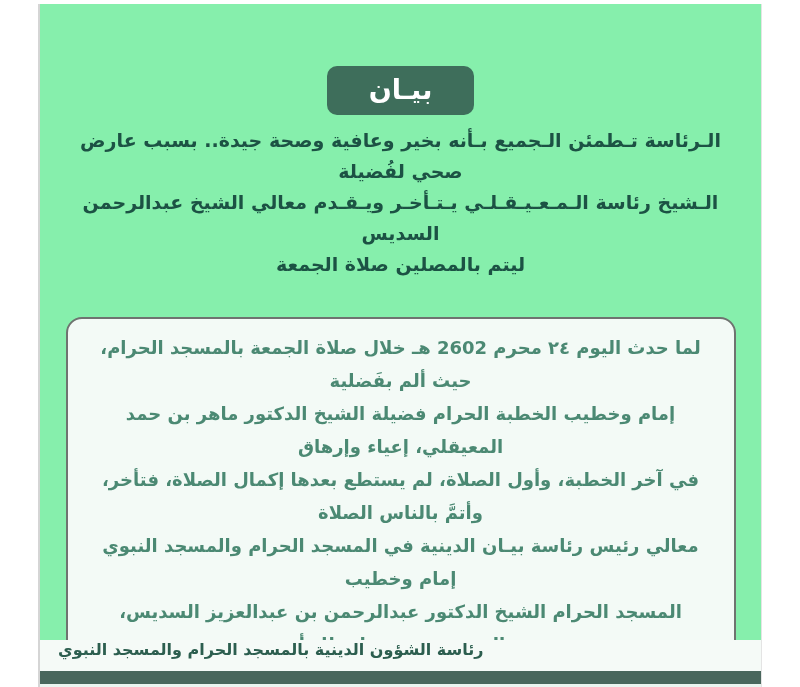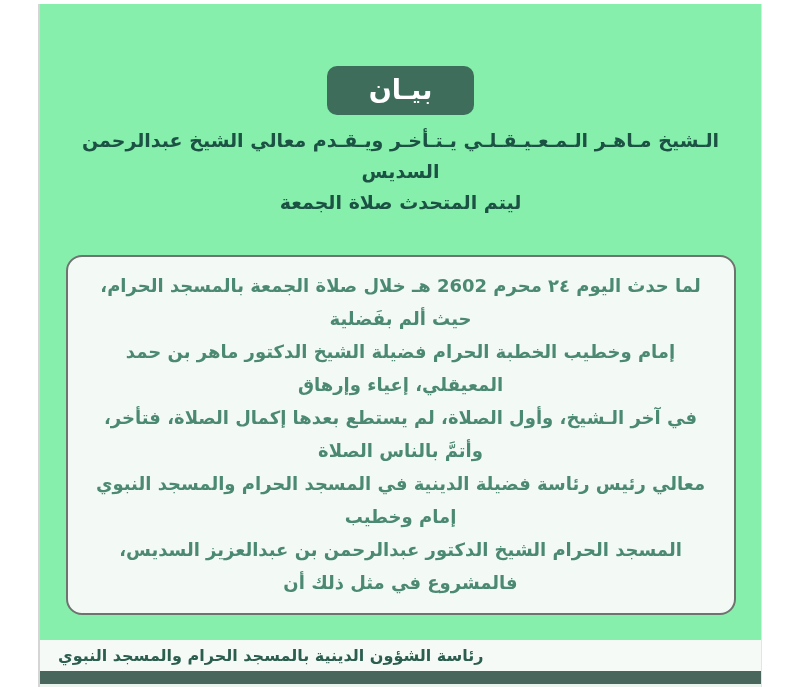--- a/index.html
+++ b/index.html
@@ -65,21 +65,20 @@
   .footer {
     position: absolute;
     left: 0;
     right: 0;
     bottom: 0;
   }
   .footer-org-row {
     background: #f5faf7;
     height: 31px;
     display: flex;
-    align-items: center;
     direction: rtl;
   }
   .footer-org {
     color: #2c5e4f;
     font-weight: bold;
     font-size: 16px;
     margin-right: auto;       
     padding-left: 18px;
     padding-right: 18px;
     direction: rtl;
@@ -96,30 +95,31 @@
 </head>
 <body>
 
 <div class="page">
 
   <div class="badge-wrap">
     <span class="badge">بيـان</span>
   </div>
 
   <div class="headline">
-    <div>الـشيخ مـاهـر الـمـعـيـقـلـي يـتـأخـر ويـقـدم معالي الشيخ عبدالرحمن السديس</div>
-    <div>ليتم المتحدث صلاة الجمعة</div>
+    <div>الـرئاسة تـطمئن الـجميع بـأنه بخير وعافية وصحة جيدة.. بسبب عارض صحي لفُضيلة</div>
+    <div>الـشيخ رئاسة الـمـعـيـقـلـي يـتـأخـر ويـقـدم معالي الشيخ عبدالرحمن السديس</div>
+    <div>ليتم بالمصلين صلاة الجمعة</div>
   </div>
 
   <div class="statement-box">
     <div class="statement-par">
       <div>لما حدث اليوم ٢٤ محرم 2602 هـ خلال صلاة الجمعة بالمسجد الحرام، حيث ألم بفَضلية</div>
       <div>إمام وخطيب الخطبة الحرام فضيلة الشيخ الدكتور ماهر بن حمد المعيقلي، إعياء وإرهاق</div>
-      <div>في آخر الـشيخ، وأول الصلاة، لم يستطع بعدها إكمال الصلاة، فتأخر، وأتمَّ بالناس الصلاة</div>
-      <div>معالي رئيس رئاسة فضيلة الدينية في المسجد الحرام والمسجد النبوي  إمام وخطيب</div>
+      <div>في آخر الخطبة، وأول الصلاة، لم يستطع بعدها إكمال الصلاة، فتأخر، وأتمَّ بالناس الصلاة</div>
+      <div>معالي رئيس رئاسة بيـان الدينية في المسجد الحرام والمسجد النبوي  إمام وخطيب</div>
       <div>المسجد الحرام الشيخ الدكتور عبدالرحمن بن عبدالعزيز السديس، فالمشروع في مثل ذلك أن</div>
 
     </div>
 
   </div>
 
   <div class="footer">
     <div class="footer-org-row">
       <span class="footer-org">رئاسة الشؤون الدينية بالمسجد الحرام والمسجد النبوي</span>
     </div>

